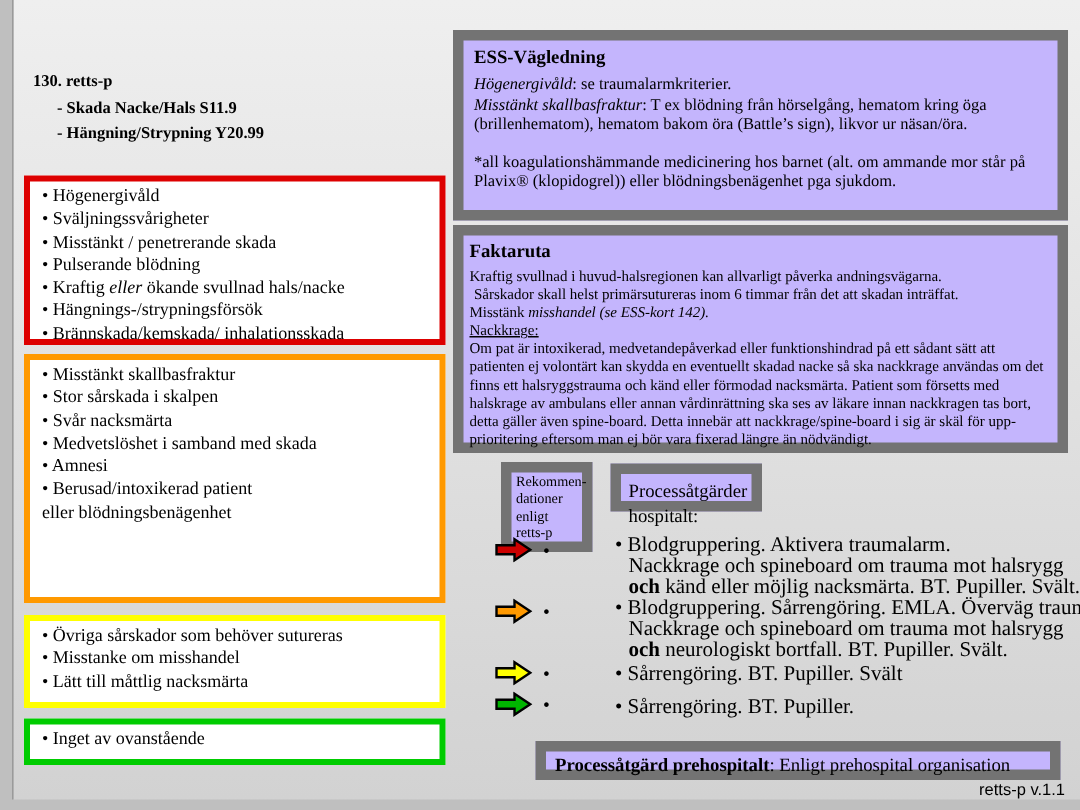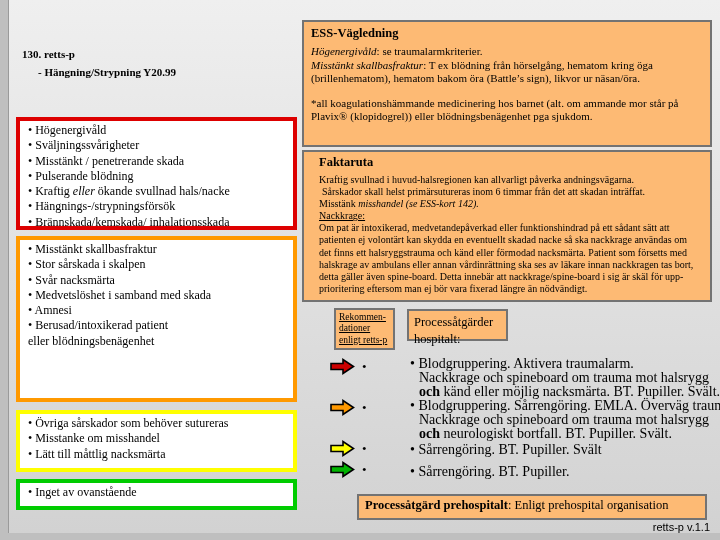--- a/index.html
+++ b/index.html
@@ -26,30 +26,30 @@
   .tbox { left: 16px; width: 281px; background: #fff; border: 4px solid #000; padding: 2px 2px 0 8px; font-size: 12px; line-height: 15.3px; }
   .box-red    { top: 117px; height: 113px; border-color: #dd0000; }
   .box-orange { top: 236px; height: 166px; border-color: #ff9900; }
   .box-yellow { top: 410px; height: 62px;  border-color: #ffff00; }
   .box-green  { top: 479px; height: 31px;  border-color: #00cc00; }
   .bi::before { content: "• "; }
   .tail { padding-left: 0; }
   .it { font-style: italic; }
 
   
-  .blackbox { background: #fdba74; border: 2px solid #737373; }
+  .blackbox { background: #c4b5fd; border: 7px solid #737373; }
   .ess   { left: 302px; top: 20px;  width: 410px; height: 127px; padding: 3px 7px; font-size: 11px; line-height: 13.5px; }
-  .fakta { left: 302px; top: 150px; width: 410px; height: 152px; padding: 2px 15px; font-size: 10px; line-height: 12.1px; }
+  .fakta { left: 302px; top: 150px; width: 410px; height: 152px; padding: 2px 4px; font-size: 10px; line-height: 12.1px; }
   .boxtitle { font-size: 12.5px; font-weight: bold; line-height: 17px; }
   .gap { height: 11px; }
   .sgap { height: 3px; }
   .indent1 { padding-left: 3px; }
   .ul { text-decoration: underline; }
 
-  .rekbox { left: 334px; top: 308px; width: 61px; height: 42px; padding: 2px 3px; font-size: 9.5px; line-height: 11.3px; text-decoration: underline; }
+  .rekbox { left: 334px; top: 308px; width: 61px; height: 60px; padding: 2px 3px; font-size: 9.5px; line-height: 11.3px; }
   .probox { left: 407px; top: 309px; width: 101px; height: 32px; padding: 3px 5px; font-size: 12.5px; line-height: 16.5px; }
 
   
   .arrowrow { left: 330px; display: flex; align-items: center; gap: 7px; }
   .ar1 { top: 358px; } .ar2 { top: 399px; } .ar3 { top: 440px; } .ar4 { top: 461px; }
   .adot { font-size: 13px; line-height: 13px; }
 
   .recgroup { left: 410px; width: 300px; font-size: 14px; line-height: 13.8px; white-space: nowrap; }
   .rg1 { top: 357px; } .rg2 { top: 399px; } .rg3 { top: 443px; } .rg4 { top: 465px; }
   .b1::before { content: "• "; }
@@ -59,20 +59,21 @@
   .prebox { left: 357px; top: 494px; width: 350px; height: 26px; padding: 2px 6px; font-size: 12.5px; white-space: nowrap; }
   .version { left: 620px; top: 521px; width: 90px; text-align: right; font-family: "Liberation Sans", sans-serif; font-size: 11px; }
 </style>
 </head>
 <body>
 
 <div class="slide"></div>
 
 <div class="abs card-head">
   <div>130. retts-p</div>
+  <div class="sub">- Skada Nacke/Hals S11.9</div>
   <div class="sub">- Hängning/Strypning Y20.99</div>
 </div>
 
 <div class="abs tbox box-red">
   <div class="bi"><span>Högenergivåld</span></div>
   <div class="bi"><span>Sväljningssvårigheter</span></div>
   <div class="bi"><span>Misstänkt / penetrerande skada</span></div>
   <div class="bi"><span>Pulserande blödning</span></div>
   <div class="bi"><span>Kraftig </span><span class="it">eller</span><span> ökande svullnad hals/nacke</span></div>
   <div class="bi"><span>Hängnings-/strypningsförsök</span></div>

